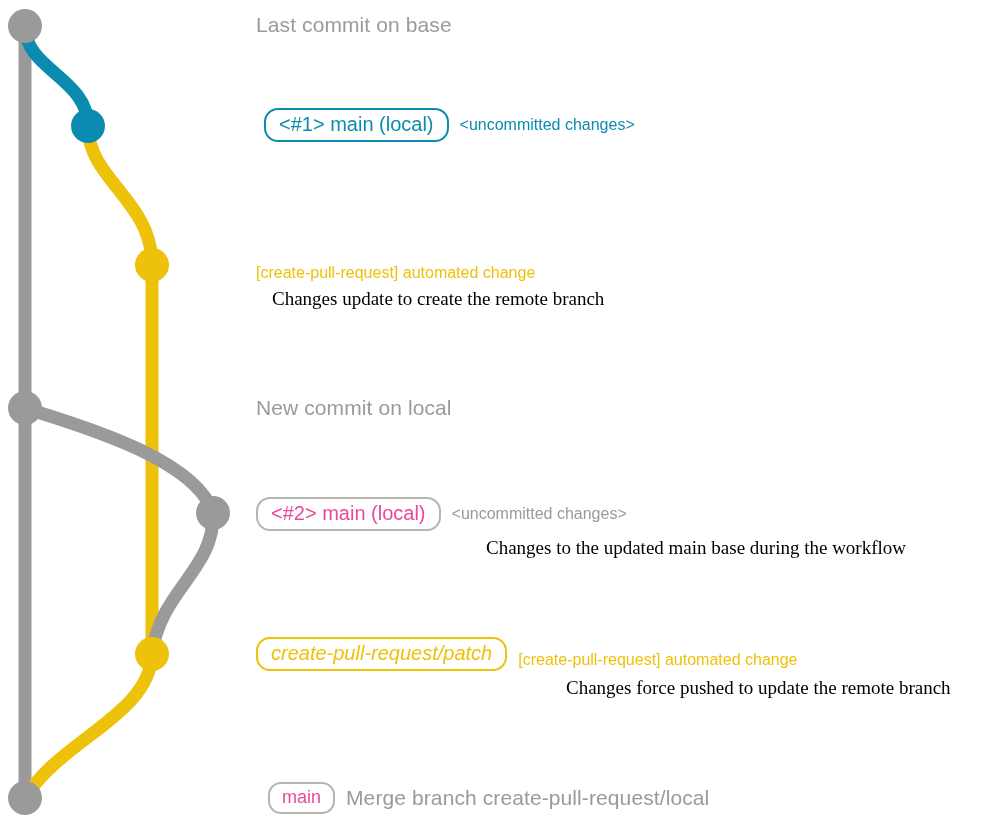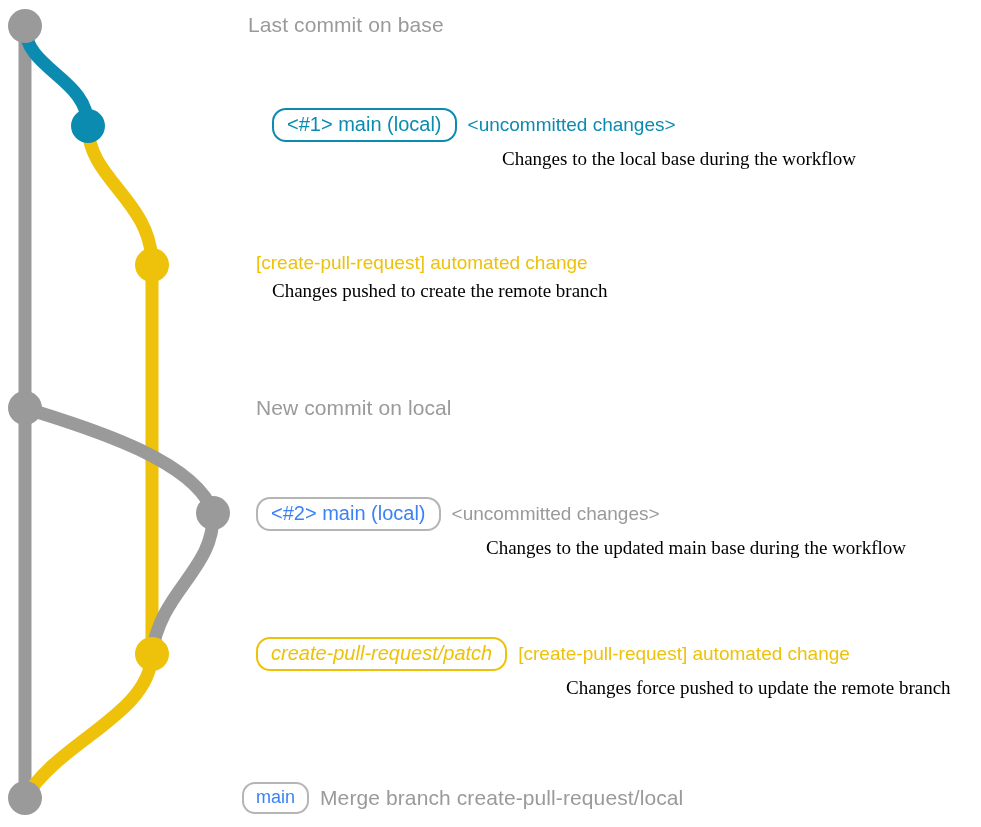--- a/index.html
+++ b/index.html
@@ -54,38 +54,38 @@
   }
 
   .badge-sm {
     font-size: 18px;
     padding: 4px 12px 5px 12px;
     border-width: 2px;
     border-radius: 13px;
   }
 
   .subject {
-    font-size: 19px;
+    font-size: 16px;
     white-space: nowrap;
     text-align: center;
   }
 
   .sub {
     font-family: "Liberation Serif", serif;
     font-size: 19px;
     color: #000000;
     white-space: nowrap;
     margin-top: 6px;
   }
 
   .c-teal { color: #0c8bb0; }
   .b-teal { border-color: #0c8bb0; color: #0c8bb0; }
   .c-gray { color: #9a9a9a; }
-  .b-gray { border-color: #b5b5b5; color: #3b82f6; }
-  .c-yellow { color: #eec10a; }
+  .b-gray { border-color: #b5b5b5; color: #ec4899; }
+  .c-yellow { color: #eec10a; margin-top: 12px; }
   .b-yellow { border-color: #eec10a; color: #eec10a; font-style: italic; }
 </style>
 </head>
 <body>
 
 <svg id="graph" viewBox="0 0 260 827" width="260" height="827" xmlns="http://www.w3.org/2000/svg">
 
   <path d="M25,26 L25,408" stroke="#9a9a9a" stroke-width="13" fill="none" stroke-linecap="butt"></path>
   <path d="M25,408 L25,798" stroke="#9a9a9a" stroke-width="13" fill="none" stroke-linecap="butt"></path>
 
@@ -103,39 +103,38 @@
 
   <circle cx="25" cy="26" r="17" fill="#9a9a9a"></circle>
   <circle cx="88" cy="126" r="17" fill="#0c8bb0"></circle>
   <circle cx="152" cy="265" r="17" fill="#eec10a"></circle>
   <circle cx="25" cy="408" r="17" fill="#9a9a9a"></circle>
   <circle cx="213" cy="513" r="17" fill="#9a9a9a"></circle>
   <circle cx="152" cy="654" r="17" fill="#eec10a"></circle>
   <circle cx="25" cy="798" r="17" fill="#9a9a9a"></circle>
 </svg>
 
-<div class="rowstack" style="left:248px; top:13px;">
+<div class="rowstack" style="left:256px; top:13px;">
   <div class="headline">
     <span class="plain-title c-gray">Last commit on base</span>
   </div>
 </div>
 
-<div class="rowstack" style="left:272px; top:108px;">
+<div class="rowstack" style="left:264px; top:108px;">
   <div class="headline">
     <span class="badge b-teal">&lt;#1&gt; main (local)</span>
     <span class="subject c-teal">&lt;uncommitted changes&gt;</span>
   </div>
-  <div class="sub" style="margin-left:230px;">Changes to the local base during the workflow</div>
 </div>
 
 <div class="rowstack" style="left:256px; top:252px;">
   <div class="headline">
     <span class="subject c-yellow">[create-pull-request] automated change</span>
   </div>
-  <div class="sub" style="margin-left:16px;">Changes pushed to create the remote branch</div>
+  <div class="sub" style="margin-left:16px;">Changes update to create the remote branch</div>
 </div>
 
 <div class="rowstack" style="left:256px; top:396px;">
   <div class="headline">
     <span class="plain-title c-gray">New commit on local</span>
   </div>
 </div>
 
 <div class="rowstack" style="left:256px; top:497px;">
   <div class="headline">
@@ -146,18 +145,18 @@
 </div>
 
 <div class="rowstack" style="left:256px; top:637px;">
   <div class="headline">
     <span class="badge b-yellow">create-pull-request/patch</span>
     <span class="subject c-yellow">[create-pull-request] automated change</span>
   </div>
   <div class="sub" style="margin-left:310px;text-align:center;">Changes force pushed to update the remote branch</div>
 </div>
 
-<div class="rowstack" style="left:242px; top:782px;">
+<div class="rowstack" style="left:268px; top:782px;">
   <div class="headline">
     <span class="badge badge-sm b-gray">main</span>
     <span class="plain-title c-gray">Merge branch create-pull-request/local</span>
   </div>
 </div>
 
 </body></html>

